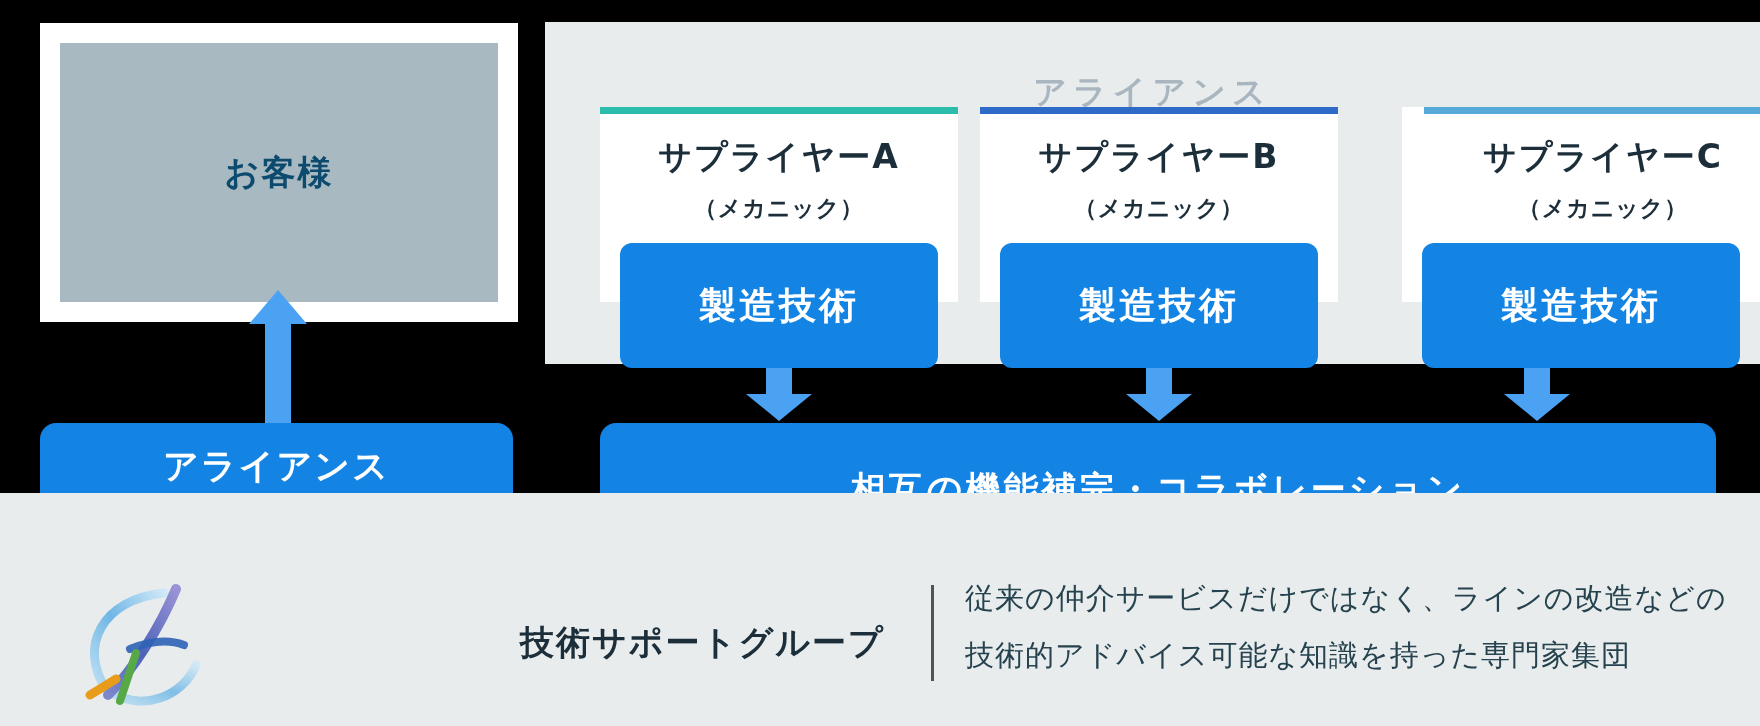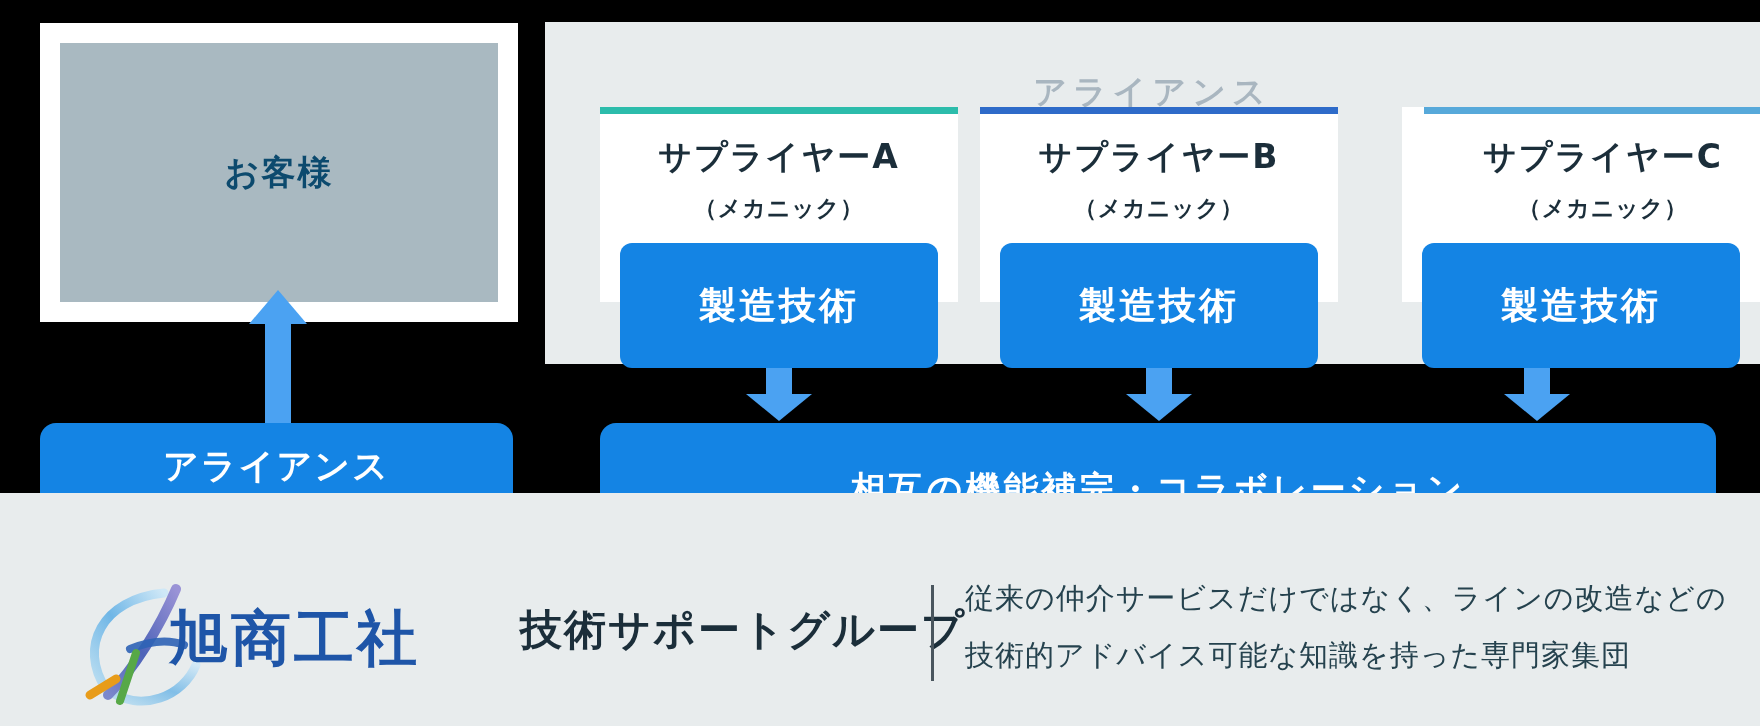--- a/index.html
+++ b/index.html
@@ -50,21 +50,21 @@
   
   .collab-bar{position:absolute;left:600px;top:423px;width:1116px;height:133px;background:var(--primary-blue);
               border-radius:16px;display:flex;align-items:center;justify-content:center;
               color:#fff;font-size:35px;font-weight:bold;letter-spacing:3px;}
 
   
   .footer{position:absolute;left:0;top:493px;width:1760px;height:233px;background:var(--panel-gray);}
   .logo-mark{position:absolute;left:72px;top:90px;width:132px;height:126px;}
   .logo-text{position:absolute;left:168px;top:109px;color:var(--logo-blue);font-size:60px;font-weight:bold;
              letter-spacing:3px;line-height:72px;}
-  .group-label{position:absolute;left:520px;top:116px;color:var(--navy-text);font-size:42px;font-weight:bold;
+  .group-label{position:absolute;left:520px;top:128px;color:var(--navy-text);font-size:34px;font-weight:bold;
                letter-spacing:2px;line-height:42px;}
   .footer-divider{position:absolute;left:931px;top:92px;width:3px;height:96px;background:var(--divider-gray);}
   .footer-desc{position:absolute;left:965px;top:77px;color:var(--desc-text);font-size:29px;line-height:57px;
                letter-spacing:1px;}
   .footer-desc span{display:block;}
 </style>
 </head>
 <body>
 
 <div class="stage">
@@ -135,21 +135,20 @@
             <stop offset="1" stop-color="#7c88cc"></stop>
         </linearGradient>
       </defs>
       <path d="M92,10 C30,16 6,64 34,106" fill="none" stroke="url(#gBlue)" stroke-width="9" stroke-linecap="round"></path>
       <path d="M34,106 C70,132 112,112 124,82" fill="none" stroke="url(#gBlue)" stroke-width="9" stroke-linecap="round" opacity="0.85"></path>
       <path d="M104,6 C88,44 62,86 36,112" fill="none" stroke="url(#gStem)" stroke-width="10" stroke-linecap="round"></path>
       <path d="M58,66 C78,58 96,56 112,62" fill="none" stroke="#2d63b5" stroke-width="8" stroke-linecap="round" opacity="0.9"></path>
       <path d="M44,96 L18,112" fill="none" stroke="#e89c1a" stroke-width="9" stroke-linecap="round"></path>
       <path d="M64,70 L48,118" fill="none" stroke="#57a847" stroke-width="8" stroke-linecap="round"></path>
     </svg>
-    <div class="logo-text">旭商工社</div>
     <div class="group-label">技術サポートグループ</div>
     <div class="footer-divider"></div>
     <div class="footer-desc">
       <span>従来の仲介サービスだけではなく、ラインの改造などの</span>
       <span>技術的アドバイス可能な知識を持った専門家集団</span>
     </div>
   </div>
 
 </div>
 

